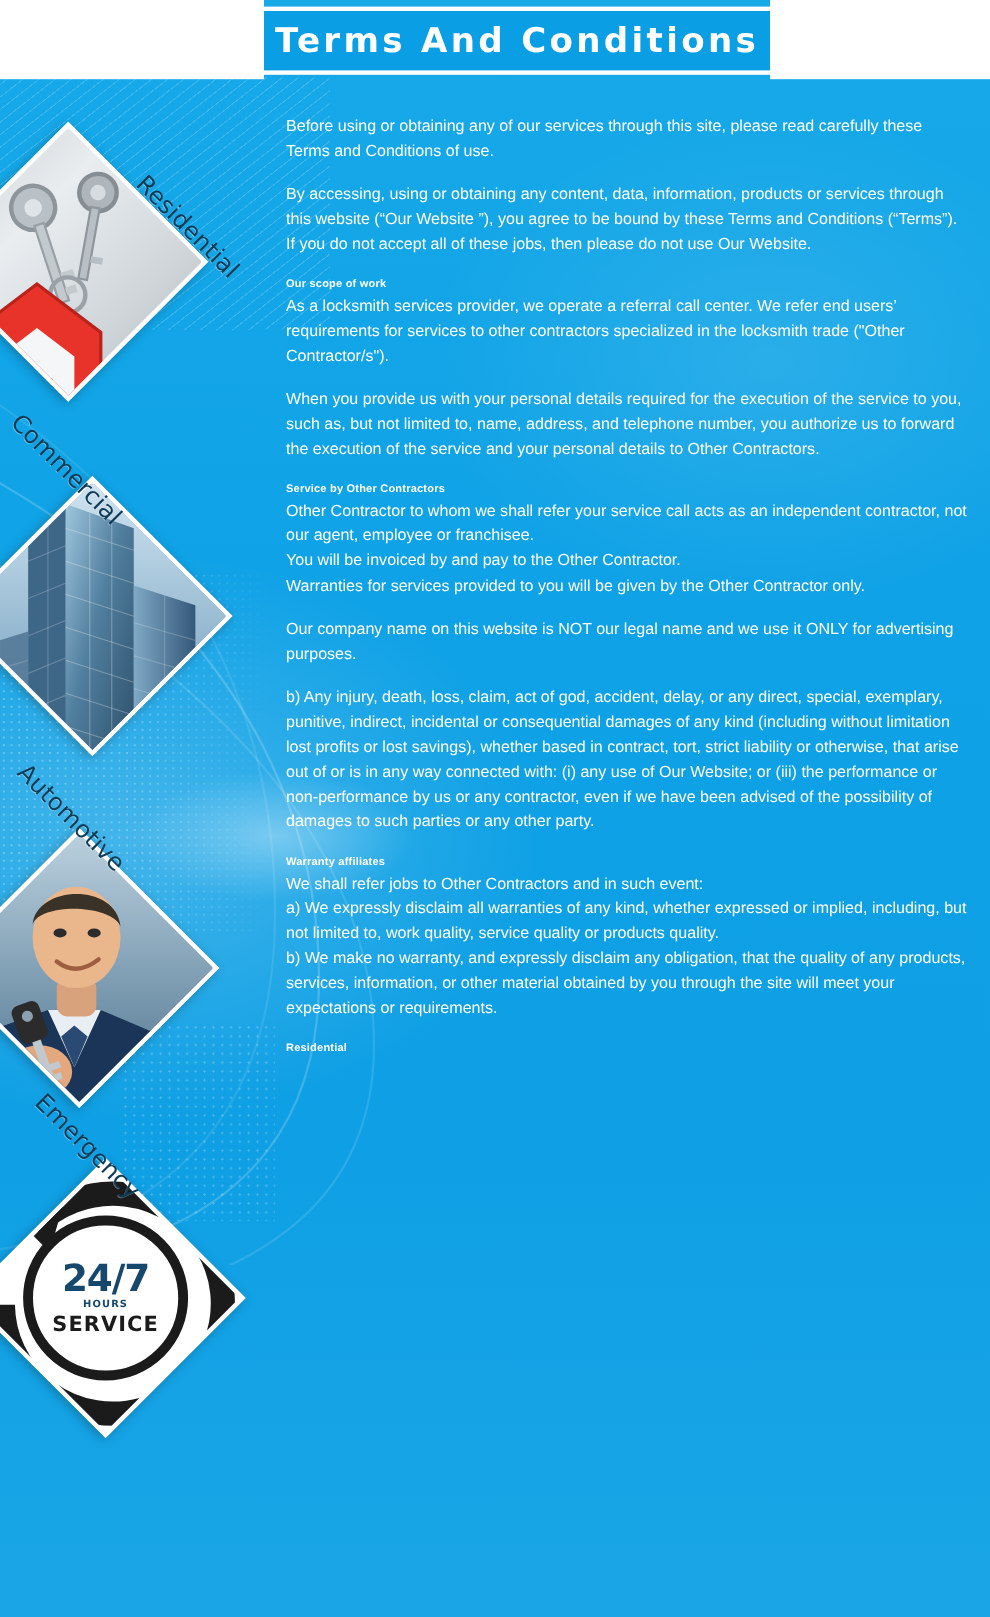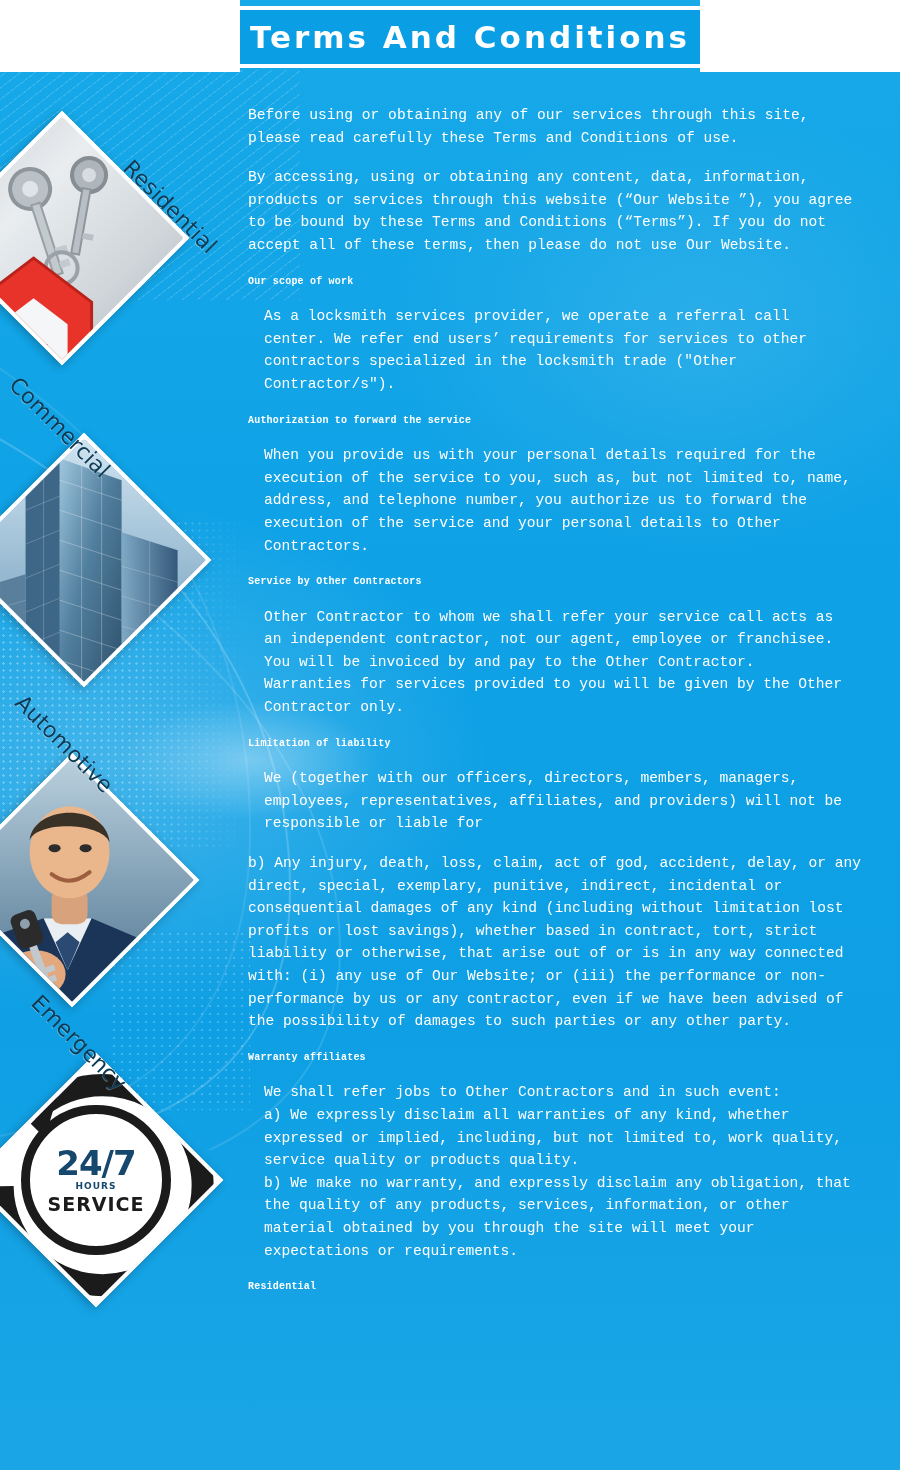--- a/index.html
+++ b/index.html
@@ -149,37 +149,37 @@
   }
   .badge247 .svc {
     font-family:"DejaVu Sans", sans-serif;
     font-weight:700; font-size:19px; color:#1b1b1b; letter-spacing:1px;
     margin-top:2px;
   }
 
   
   .content {
     position:absolute;
-    left:248px; top:104px;
+    left:260px; top:104px;
     width: 620px;
     color:#ffffff;
-    font-family:Liberation Mono, monospace;
+    font-family:Liberation Sans, sans-serif;
     font-size:14.6px;
     line-height:1.55;
   }
   .content p { margin:0 0 17px 0; }
   .content h3 {
     margin:0 0 1px 0;
     font-size:10px;
     font-weight:700;
     color:#ffffff;
     letter-spacing:.2px;
   }
   .content .block { margin:0 0 17px 0; }
-  .content .block p { margin:16px; }
+  .content .block p { margin:0; }
 </style>
 </head>
 <body>
 
 <div class="page">
   <div class="top-white"></div>
   <div class="top-white2"></div>
   <div class="hatch"></div>
   <div class="dots"></div>
   <div class="dots2"></div>
@@ -343,44 +343,40 @@
     <div class="big">24/7</div>
     <div class="sub">HOURS</div>
     <div class="svc">SERVICE</div>
   </div>
 </div>
 <div class="cat-label c4">Emergency</div>
 
 <div class="content">
 
   <p>Before using or obtaining any of our services through this site, please read carefully these Terms and Conditions of use.</p>
-  <p>By accessing, using or obtaining any content, data, information, products or services through this website (“Our Website ”), you agree to be bound by these Terms and Conditions (“Terms”). If you do not accept all of these terms, then please do not use Our Website.</p>
+  <p>By accessing, using or obtaining any content, data, information, products or services through this website (“Our Website ”), you agree to be bound by these Terms and Conditions (“Terms”). If you do not accept all of these jobs, then please do not use Our Website.</p>
 
   <div class="block">
     <h3>Our scope of work</h3>
     <p>As a locksmith services provider, we operate a referral call center. We refer end users’ requirements for services to other contractors specialized in the locksmith trade ("Other Contractor/s").</p>
   </div>
 
   <div class="block">
-    <h3>Authorization to forward the service</h3>
     <p>When you provide us with your personal details required for the execution of the service to you, such as, but not limited to, name, address, and telephone number, you authorize us to forward the execution of the service and your personal details to Other Contractors.</p>
   </div>
 
   <div class="block">
     <h3>Service by Other Contractors</h3>
     <p style="white-space:pre-line">Other Contractor to whom we shall refer your service call acts as an independent contractor, not our agent, employee or franchisee.
 You will be invoiced by and pay to the Other Contractor.
 Warranties for services provided to you will be given by the Other Contractor only.</p>
   </div>
 
-
-  <div class="block">
-    <h3>Limitation of liability</h3>
-    <p>We (together with our officers, directors, members, managers, employees, representatives, affiliates, and providers) will not be responsible or liable for</p>
-  </div>
+  <p>Our company name on this website is NOT our legal name and we use it ONLY for advertising purposes.</p>
+
 
   <p>b) Any injury, death, loss, claim, act of god, accident, delay, or any direct, special, exemplary, punitive, indirect, incidental or consequential damages of any kind (including without limitation lost profits or lost savings), whether based in contract, tort, strict liability or otherwise, that arise out of or is in any way connected with: (i) any use of Our Website; or (iii) the performance or non-performance by us or any contractor, even if we have been advised of the possibility of damages to such parties or any other party.</p>
 
   <div class="block">
     <h3>Warranty affiliates</h3>
     <p style="white-space:pre-line">We shall refer jobs to Other Contractors and in such event:
 a) We expressly disclaim all warranties of any kind, whether expressed or implied, including, but not limited to, work quality, service quality or products quality.
 b) We make no warranty, and expressly disclaim any obligation, that the quality of any products, services, information, or other material obtained by you through the site will meet your expectations or requirements.</p>
   </div>
 

